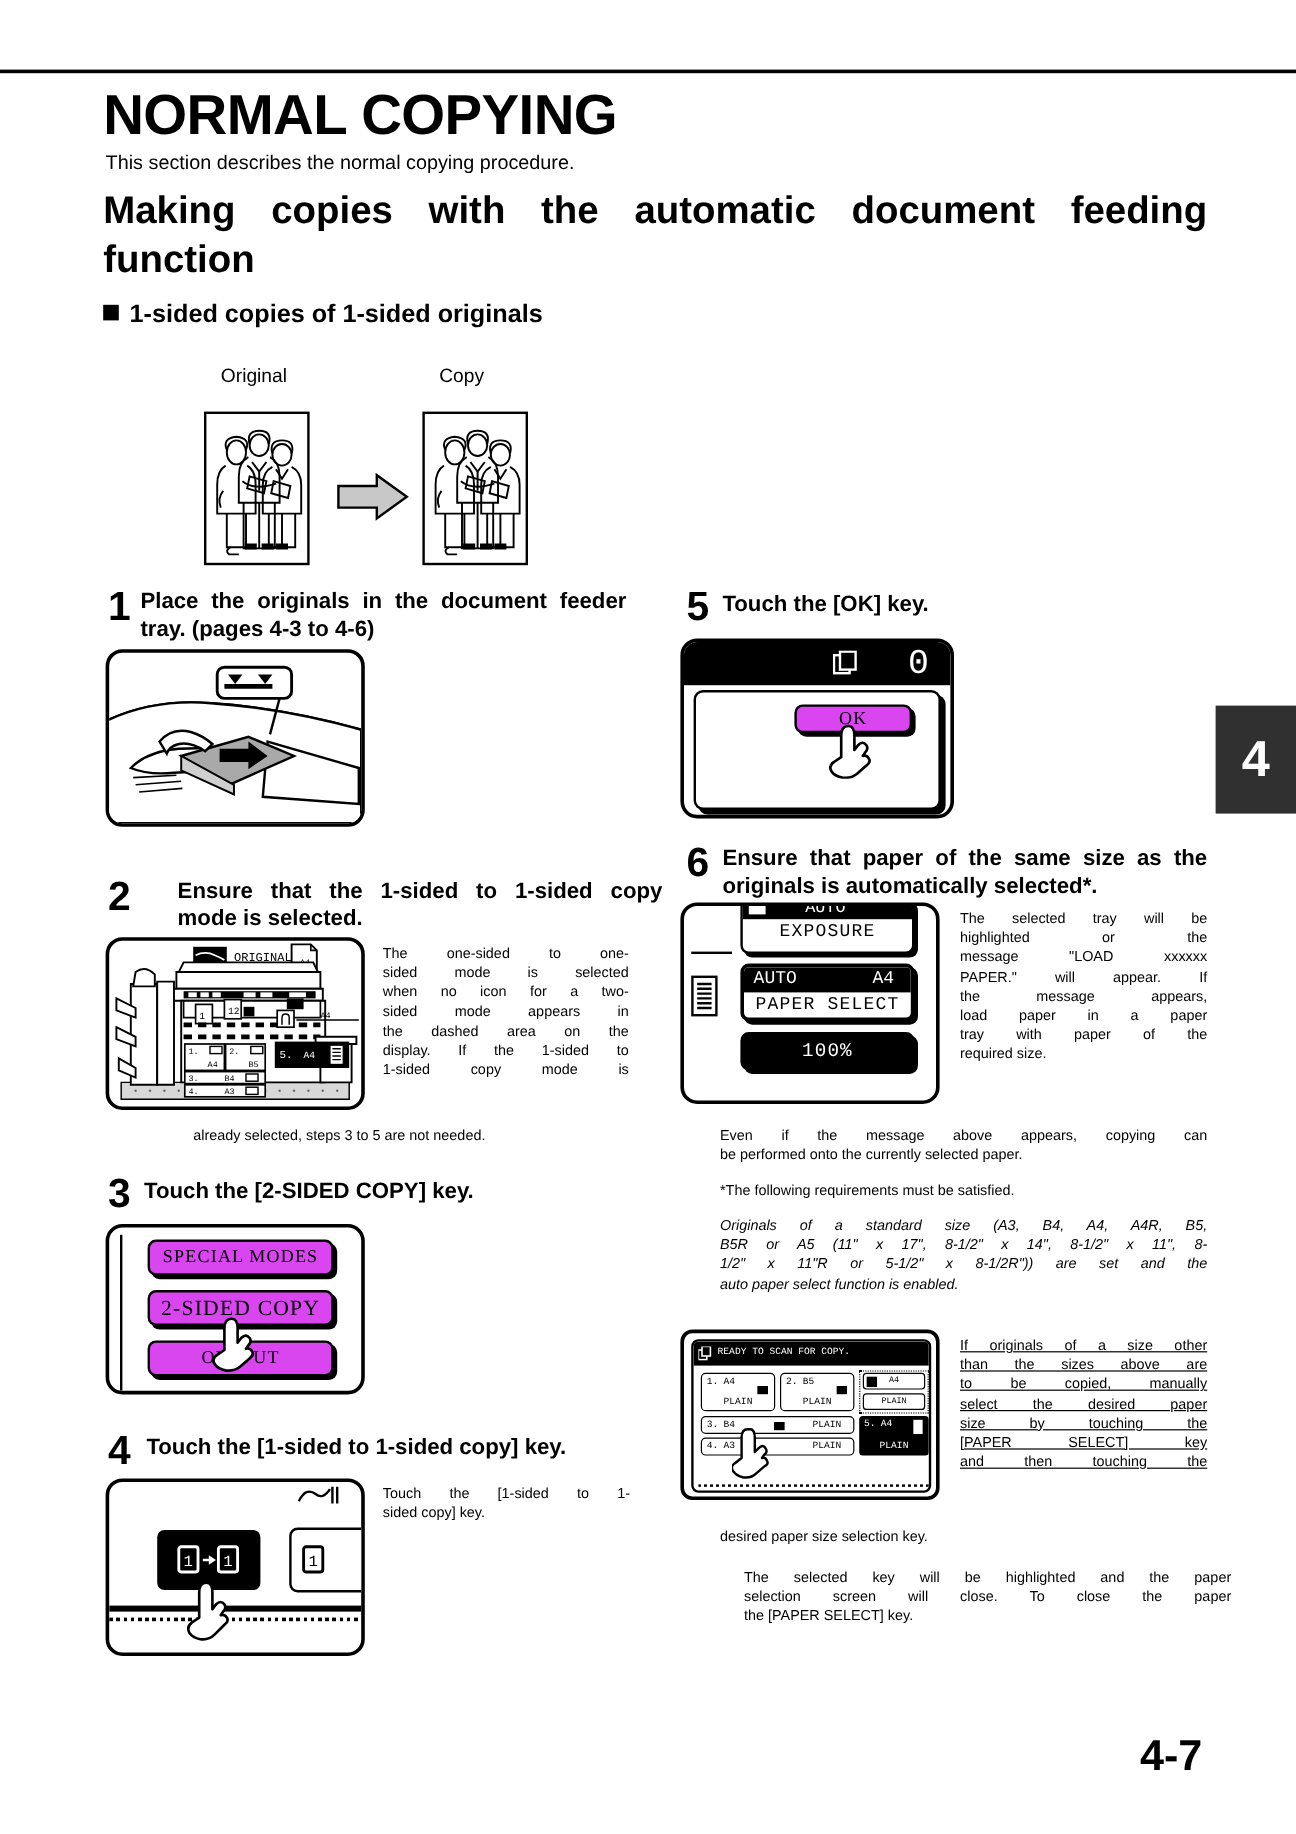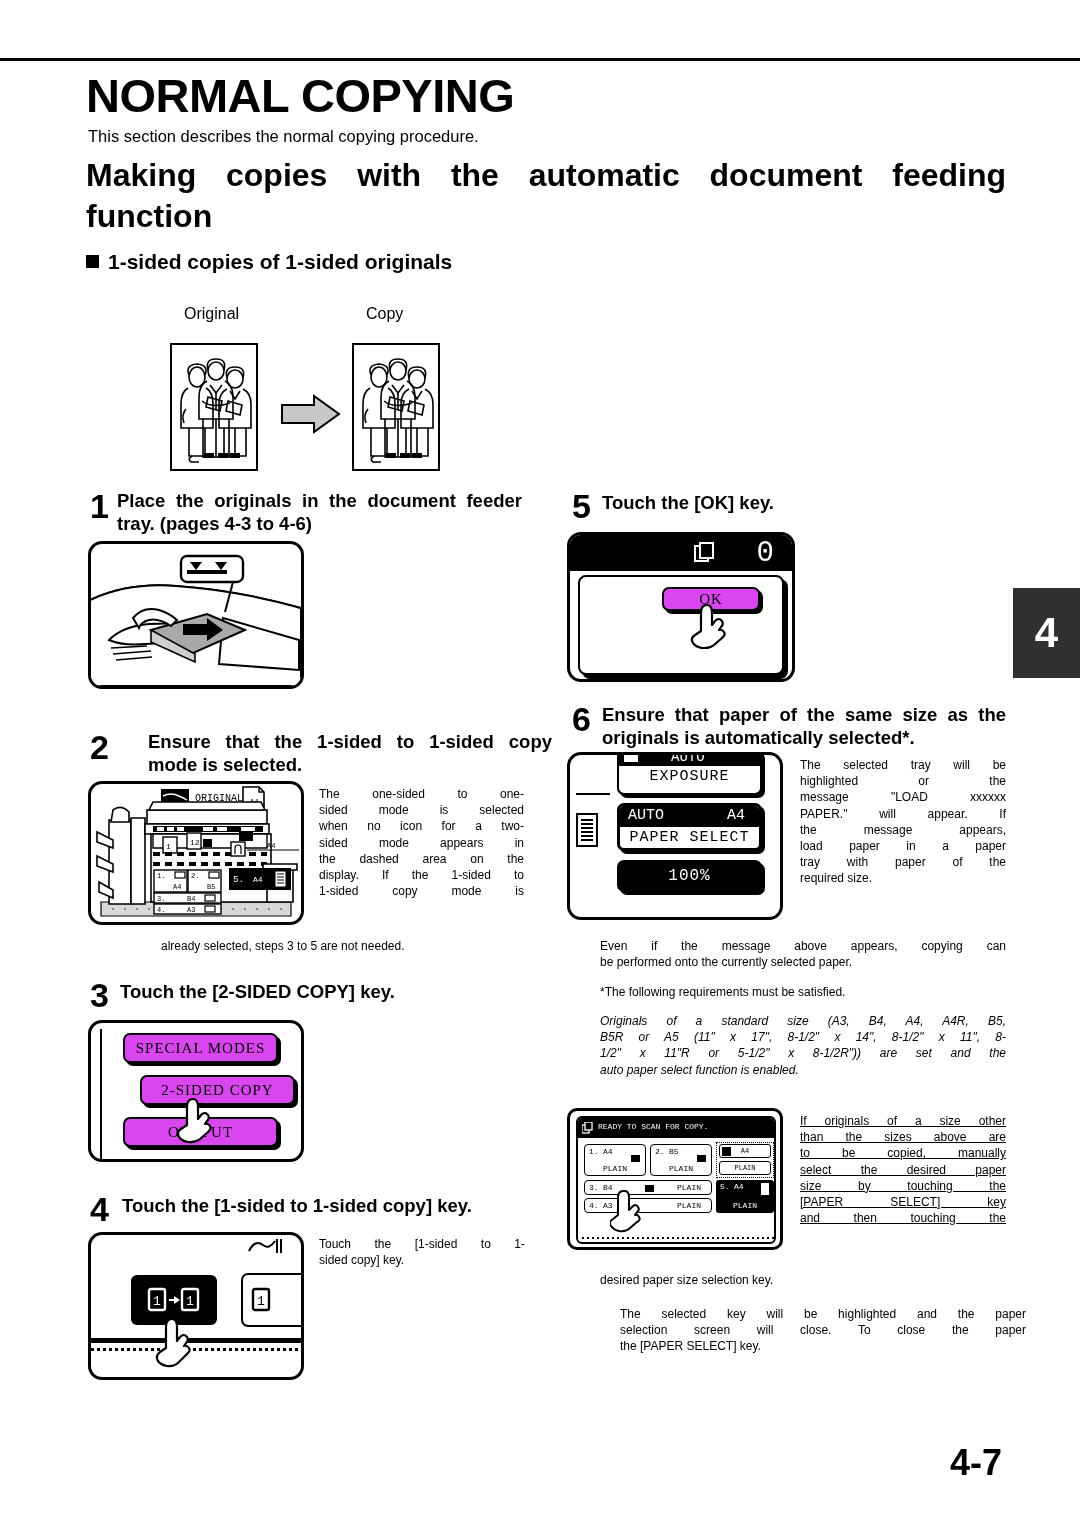--- a/index.html
+++ b/index.html
@@ -418,21 +418,21 @@
     <span class="j">1-sided copy mode is</span>
   </div>
   <div class="body" style="left:118px; top:938px; width:410px;margin-left:43px;">already selected, steps 3 to 5 are not needed.</div>
 
   <div class="step-num" style="left:90px; top:978px;">3</div>
   <div class="step-title" style="left:120px; top:980px; width:400px;">Touch the [2-SIDED COPY] key.</div>
 
   <div class="panel" style="left:88px; top:1020px; width:216px; height:142px;">
     <div style="position:absolute; left:5px; top:6px; width:6px; height:130px; border-right:2px solid #000;"></div>
     <div class="lcdkey" style="left:32px; top:10px; width:155px; height:30px; font-size:15px;">SPECIAL MODES</div>
-    <div class="lcdkey" style="left:49px; top:52px; width:155px; height:30px; font-size:15px;">2-SIDED COPY</div>
+    <div class="lcdkey" style="left:32px; top:52px; width:155px; height:30px; font-size:18px;">2-SIDED COPY</div>
     <div class="lcdkey" style="left:32px; top:94px; width:155px; height:30px; font-size:15px;">OUTPUT</div>
     <div style="position:absolute; left:85px; top:74px;">
       <svg width="38" height="48" viewBox="0 0 38 48">
         <path d="M17 2 q5 0 5 8 l0 12 l3 -4 q4 -4 7 0 q2 3 -1 6 l-2 3 q3 -1 5 2 q2 3 -2 6 l-8 7 q-5 4 -12 3 q-6 -1 -9 -5 q-3 -5 2 -8 l6 -4 l0 -18 q0 -8 6 -8 z" fill="#fff" stroke="#000" stroke-width="2.2" stroke-linejoin="round"></path>
       </svg>
     </div>
   </div>
 
   <div class="step-num" style="left:90px; top:1192px;">4</div>
   <div class="step-title" style="left:122px; top:1194px; width:400px;">Touch the [1-sided to 1-sided copy] key.</div>

